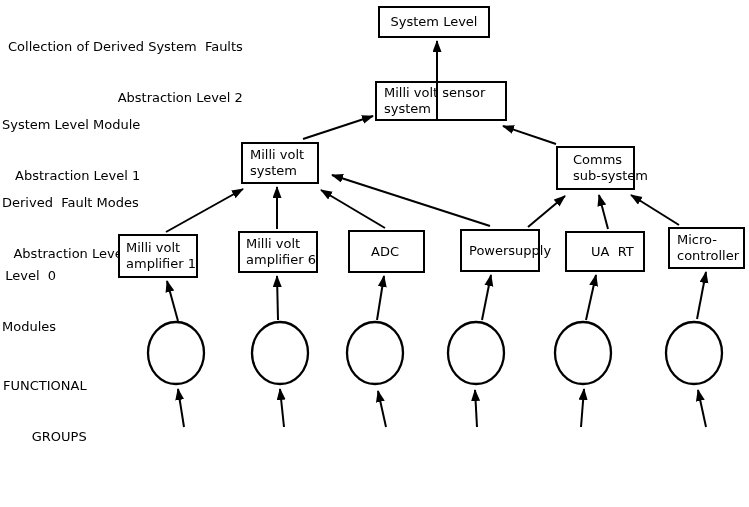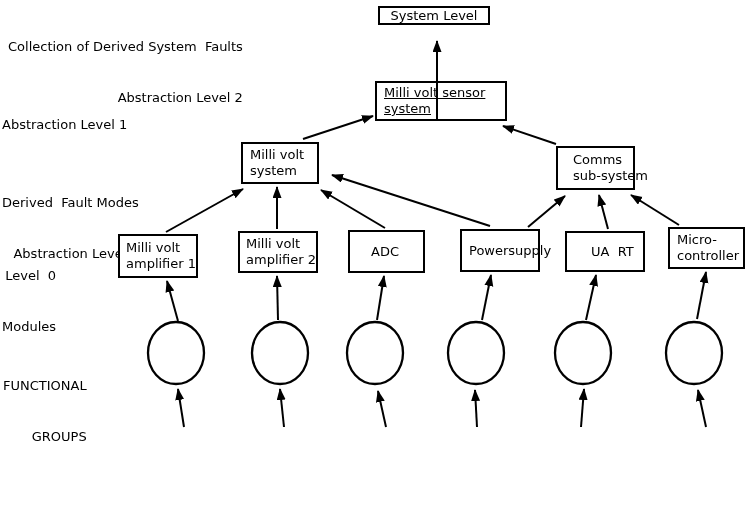--- a/index.html
+++ b/index.html
@@ -10,22 +10,22 @@
   }
   .rowlabel{position:absolute;font-size:13px;line-height:17px;white-space:pre;text-align:right;}
   .rowlabel div{white-space:pre;}
   .node{
     position:absolute;background:#ffffff;border:2px solid #000000;
     box-sizing:border-box;display:flex;flex-direction:column;justify-content:center;
     font-size:13px;line-height:16px;
   }
   .node div{white-space:pre;}
   .node.center{align-items:center;text-align:center;}
-  #n-system-level{left:378px;top:6px;width:112px;height:19px;}
-  #n-mv-sensor-system{left:375px;top:81px;width:132px;height:40px;padding-left:7px;text-decoration:underline;}
+  #n-system-level{left:378px;top:6px;width:112px;height:32px;}
+  #n-mv-sensor-system{left:375px;top:81px;width:132px;height:40px;padding-left:7px;}
   #n-mv-sensor{left:241px;top:142px;width:78px;height:42px;padding-left:7px;}
   #n-comms{left:556px;top:146px;width:79px;height:44px;padding-left:15px;}
   #n-amp1{left:118px;top:234px;width:80px;height:44px;padding-left:6px;}
   #n-amp2{left:238px;top:231px;width:80px;height:42px;padding-left:6px;}
   #n-adc{left:348px;top:230px;width:77px;height:43px;padding-left:21px;}
   #n-power{left:460px;top:229px;width:80px;height:43px;padding-left:7px;}
   #n-uart{left:565px;top:231px;width:80px;height:41px;padding-left:24px;}
   #n-micro{left:668px;top:227px;width:77px;height:42px;padding-left:7px;}
   #n-parts{left:32px;top:428px;width:713px;height:76px;}
   #wires{position:absolute;left:0;top:0;width:749px;height:507px;pointer-events:none;}
@@ -33,20 +33,21 @@
 </head>
 <body>
 
 <div id="stage">
 
   <div class="rowlabel" style="left:8px;top:4px;">
     <div>Collection of Derived System  Faults</div>
     <div>Abstraction Level 2</div>
   </div>
   <div class="rowlabel" style="left:2px;top:82px;">
+    <div>System Level Module</div>
     <div>Abstraction Level 1</div>
   </div>
   <div class="rowlabel" style="left:2px;top:160px;">
     <div>Derived  Fault Modes</div>
     <div>Abstraction Level 1</div>
   </div>
   <div class="rowlabel" style="left:2px;top:233px;">
     <div>Level  0</div>
     <div>Modules</div>
   </div>
@@ -74,21 +75,21 @@
     <div>sub-system</div>
   </div>
 
   <div class="node" id="n-amp1">
     <div>Milli volt</div>
     <div>amplifier 1</div>
   </div>
 
   <div class="node" id="n-amp2">
     <div>Milli volt</div>
-    <div>amplifier 2</div>
+    <div>amplifier 6</div>
   </div>
 
   <div class="node" id="n-adc">
     <div>ADC</div>
   </div>
 
   <div class="node" id="n-power">
     <div>Powersupply</div>
   </div>
 

